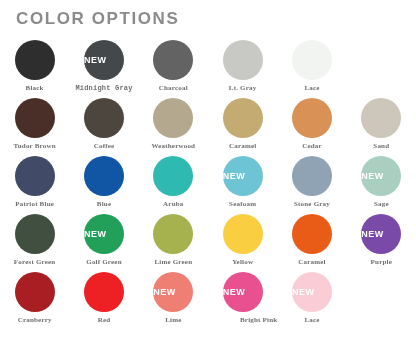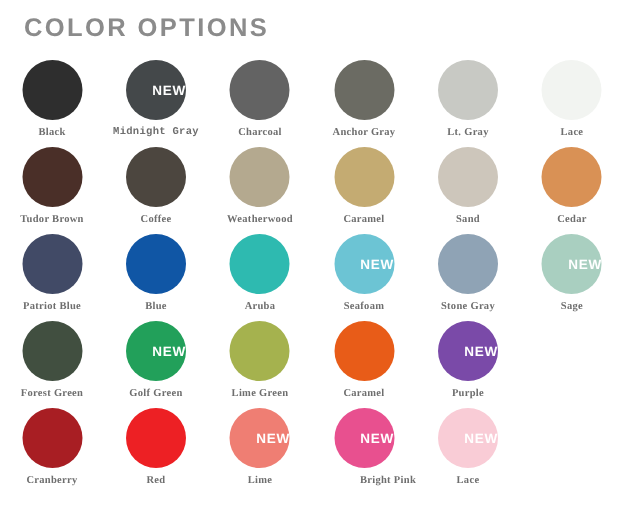--- a/index.html
+++ b/index.html
@@ -60,21 +60,21 @@
   .cell.empty .label {
     visibility: hidden;
   }
   .swatch {
     width: 40px;
     height: 40px;
     border-radius: 50%;
     margin-top: 4px;
     display: flex;
     align-items: center;
-    justify-content: flex-end;
+    justify-content: flex-start;
     position: relative;
   }
   .badge {
     font-family: "Liberation Sans", sans-serif;
     font-size: 9px;
     font-weight: bold;
     letter-spacing: 0.5px;
     color: #ffffff;
     line-height: 9px;
     user-select: none;
@@ -113,26 +113,20 @@
         </div>
         <div class="label" style="color: rgb(110, 110, 110); font-family: Liberation Mono, monospace;">Midnight Gray</div>
       </div>
       <div class="cell">
         <div class="swatch" style="background-color: rgb(99, 99, 99);">
           
         </div>
         <div class="label" style="color: rgb(110, 110, 110);">Charcoal</div>
       </div>
       <div class="cell">
-        <div class="swatch" style="background-color: rgb(107, 107, 99);">
-          
-        </div>
-        <div class="label" style="color: rgb(110, 110, 110);">Anchor Gray</div>
-      </div>
-      <div class="cell">
         <div class="swatch" style="background-color: rgb(200, 201, 196);">
           
         </div>
         <div class="label" style="color: rgb(110, 110, 110);">Lt. Gray</div>
       </div>
       <div class="cell">
         <div class="swatch" style="background-color: rgb(242, 244, 241);">
           
         </div>
         <div class="label" style="color: rgb(110, 110, 110);">Lace</div>
@@ -158,31 +152,31 @@
         </div>
         <div class="label" style="color: rgb(110, 110, 110);">Weatherwood</div>
       </div>
       <div class="cell">
         <div class="swatch" style="background-color: rgb(196, 171, 114);">
           
         </div>
         <div class="label" style="color: rgb(110, 110, 110);">Caramel</div>
       </div>
       <div class="cell">
+        <div class="swatch" style="background-color: rgb(217, 145, 85);">
+          
+        </div>
+        <div class="label" style="color: rgb(110, 110, 110);">Cedar</div>
+      </div>
+      <div class="cell">
         <div class="swatch" style="background-color: rgb(205, 198, 187);">
           
         </div>
         <div class="label" style="color: rgb(110, 110, 110);">Sand</div>
       </div>
-      <div class="cell">
-        <div class="swatch" style="background-color: rgb(217, 145, 85);">
-          
-        </div>
-        <div class="label" style="color: rgb(110, 110, 110);">Cedar</div>
-      </div>
     </div>
 
     <div class="row">
       <div class="cell">
         <div class="swatch" style="background-color: rgb(65, 74, 102);">
           
         </div>
         <div class="label" style="color: rgb(110, 110, 110);">Patriot Blue</div>
       </div>
       <div class="cell">
@@ -228,20 +222,26 @@
         <div class="swatch" style="background-color: rgb(34, 160, 90);">
           <span class="badge" style="color: rgb(255, 255, 255);">NEW</span>
         </div>
         <div class="label" style="color: rgb(110, 110, 110);">Golf Green</div>
       </div>
       <div class="cell">
         <div class="swatch" style="background-color: rgb(165, 178, 78);">
           
         </div>
         <div class="label" style="color: rgb(110, 110, 110);">Lime Green</div>
+      </div>
+      <div class="cell">
+        <div class="swatch" style="background-color: rgb(249, 207, 65);">
+          
+        </div>
+        <div class="label" style="color: rgb(110, 110, 110);">Yellow</div>
       </div>
       <div class="cell">
         <div class="swatch" style="background-color: rgb(232, 92, 24);">
           
         </div>
         <div class="label" style="color: rgb(110, 110, 110);">Caramel</div>
       </div>
       <div class="cell">
         <div class="swatch" style="background-color: rgb(122, 74, 168);">
           <span class="badge" style="color: rgb(255, 255, 255);">NEW</span>

